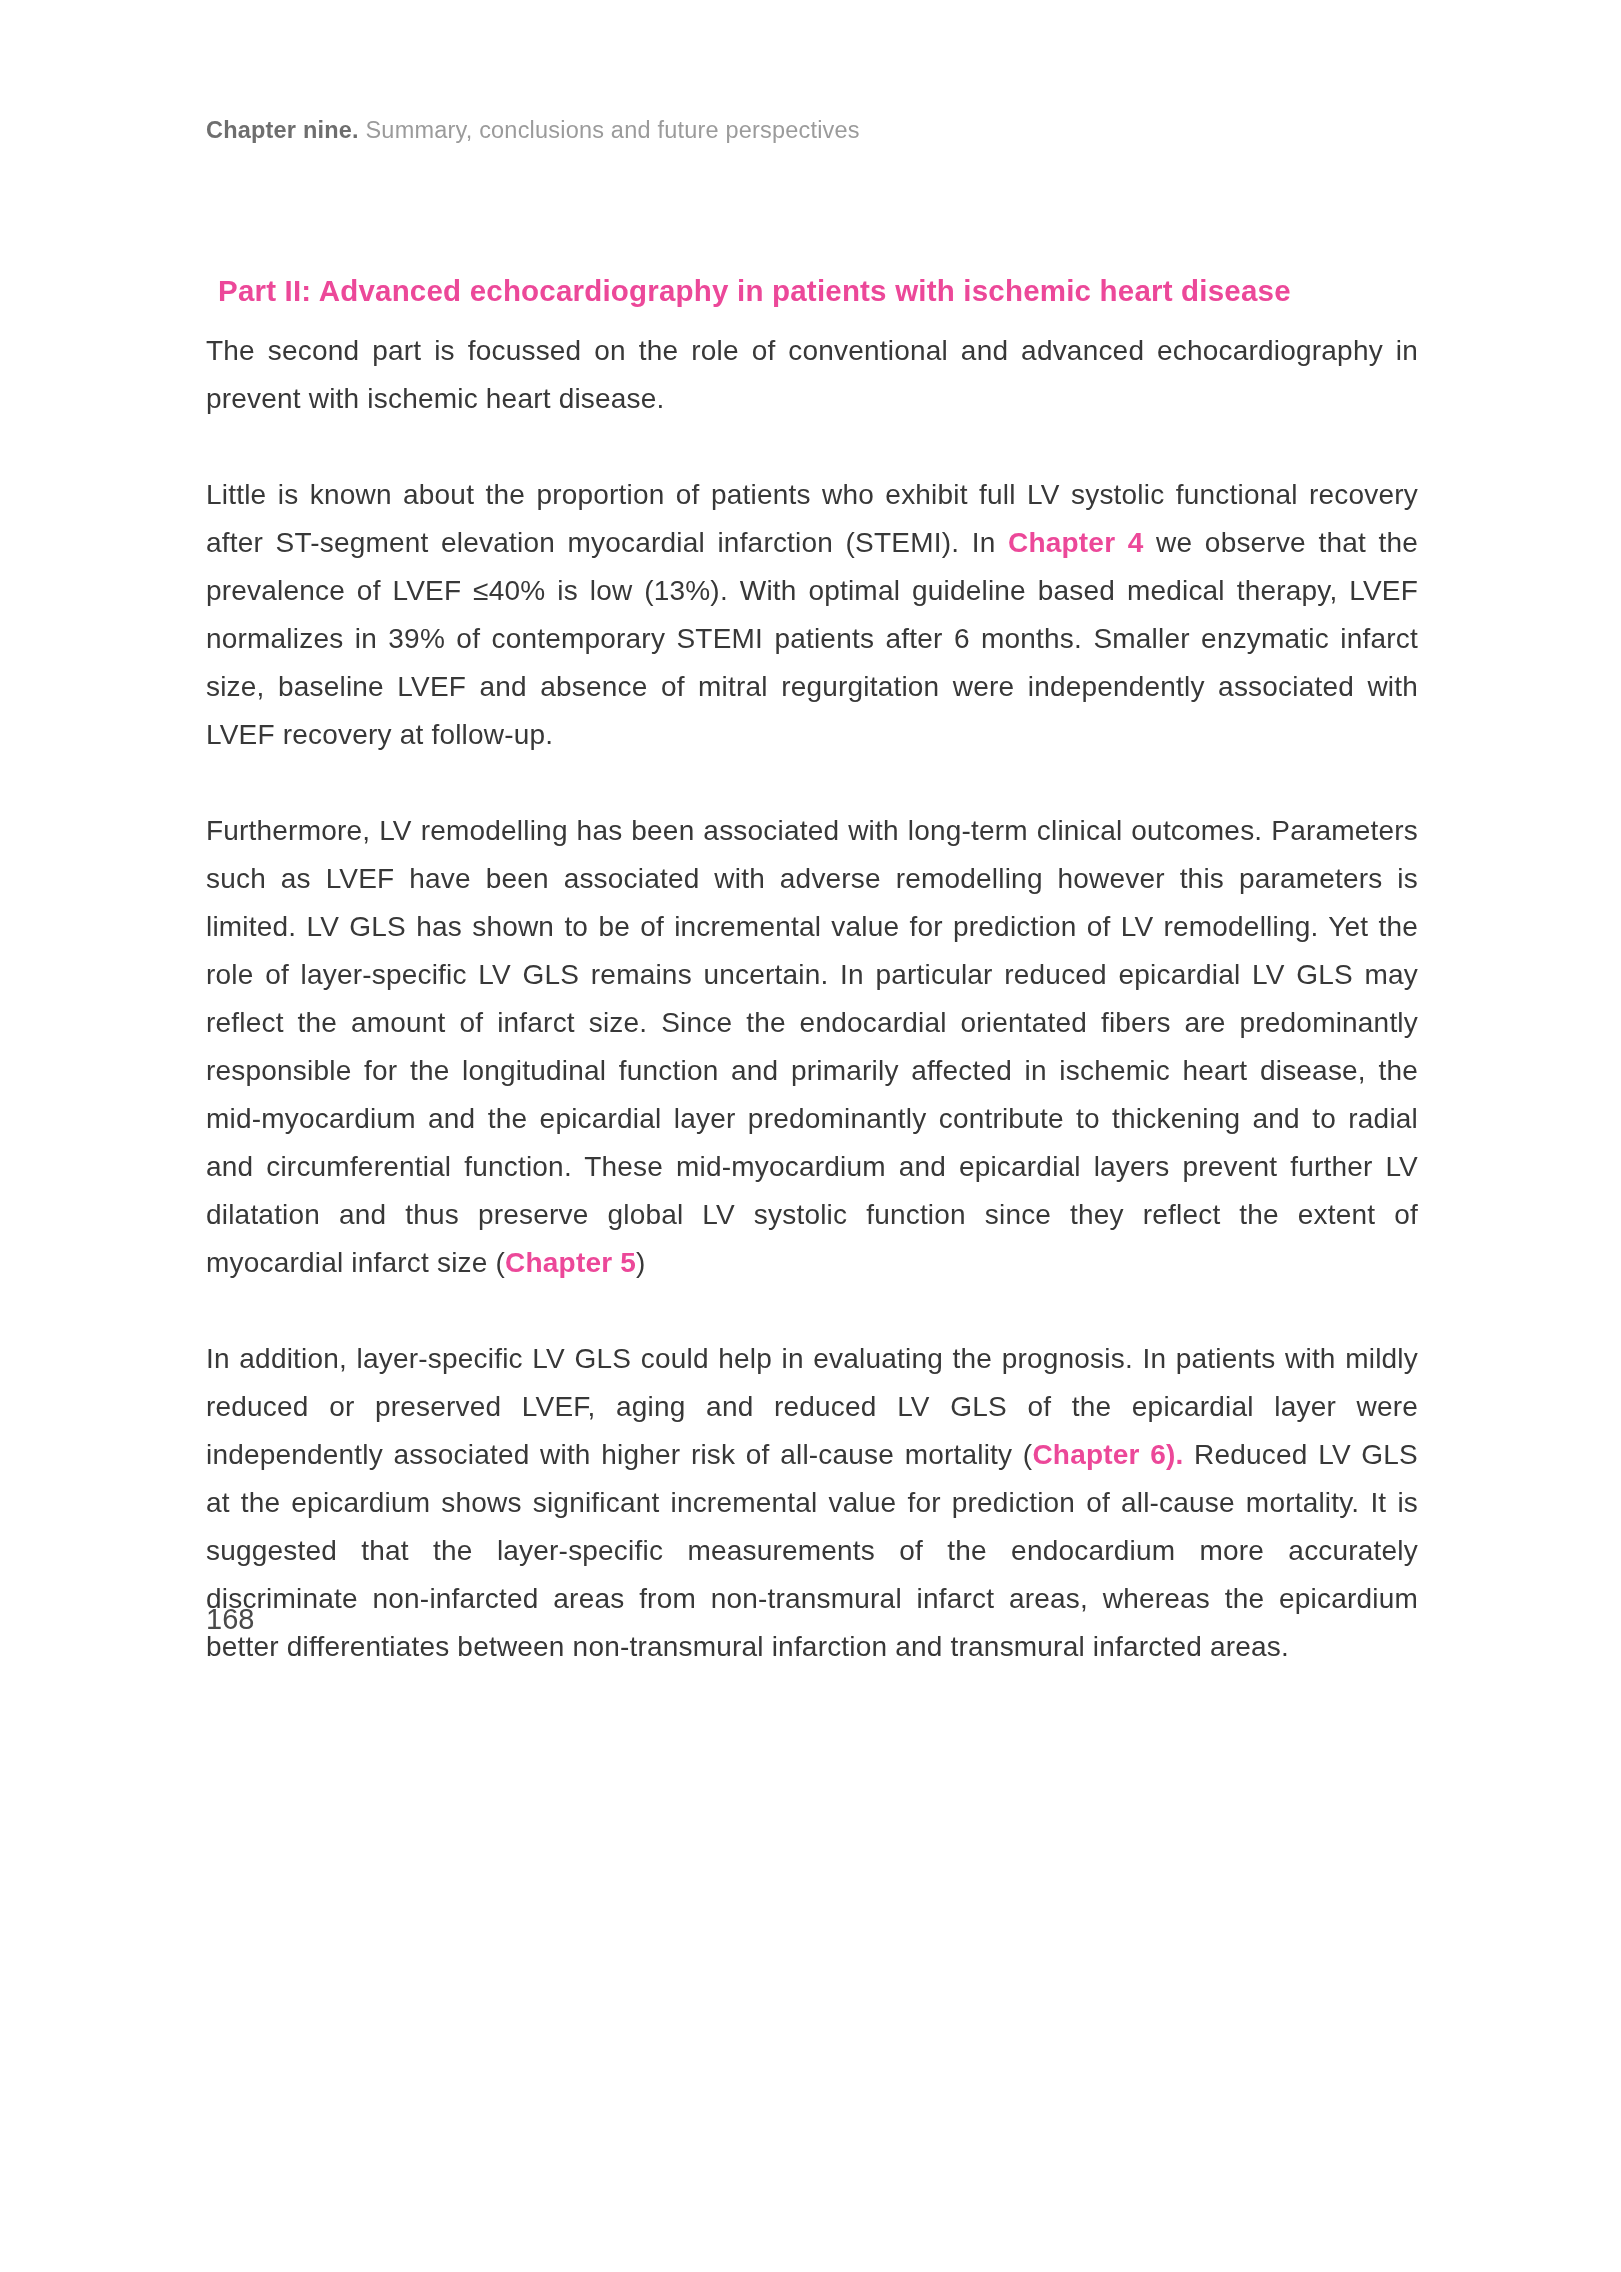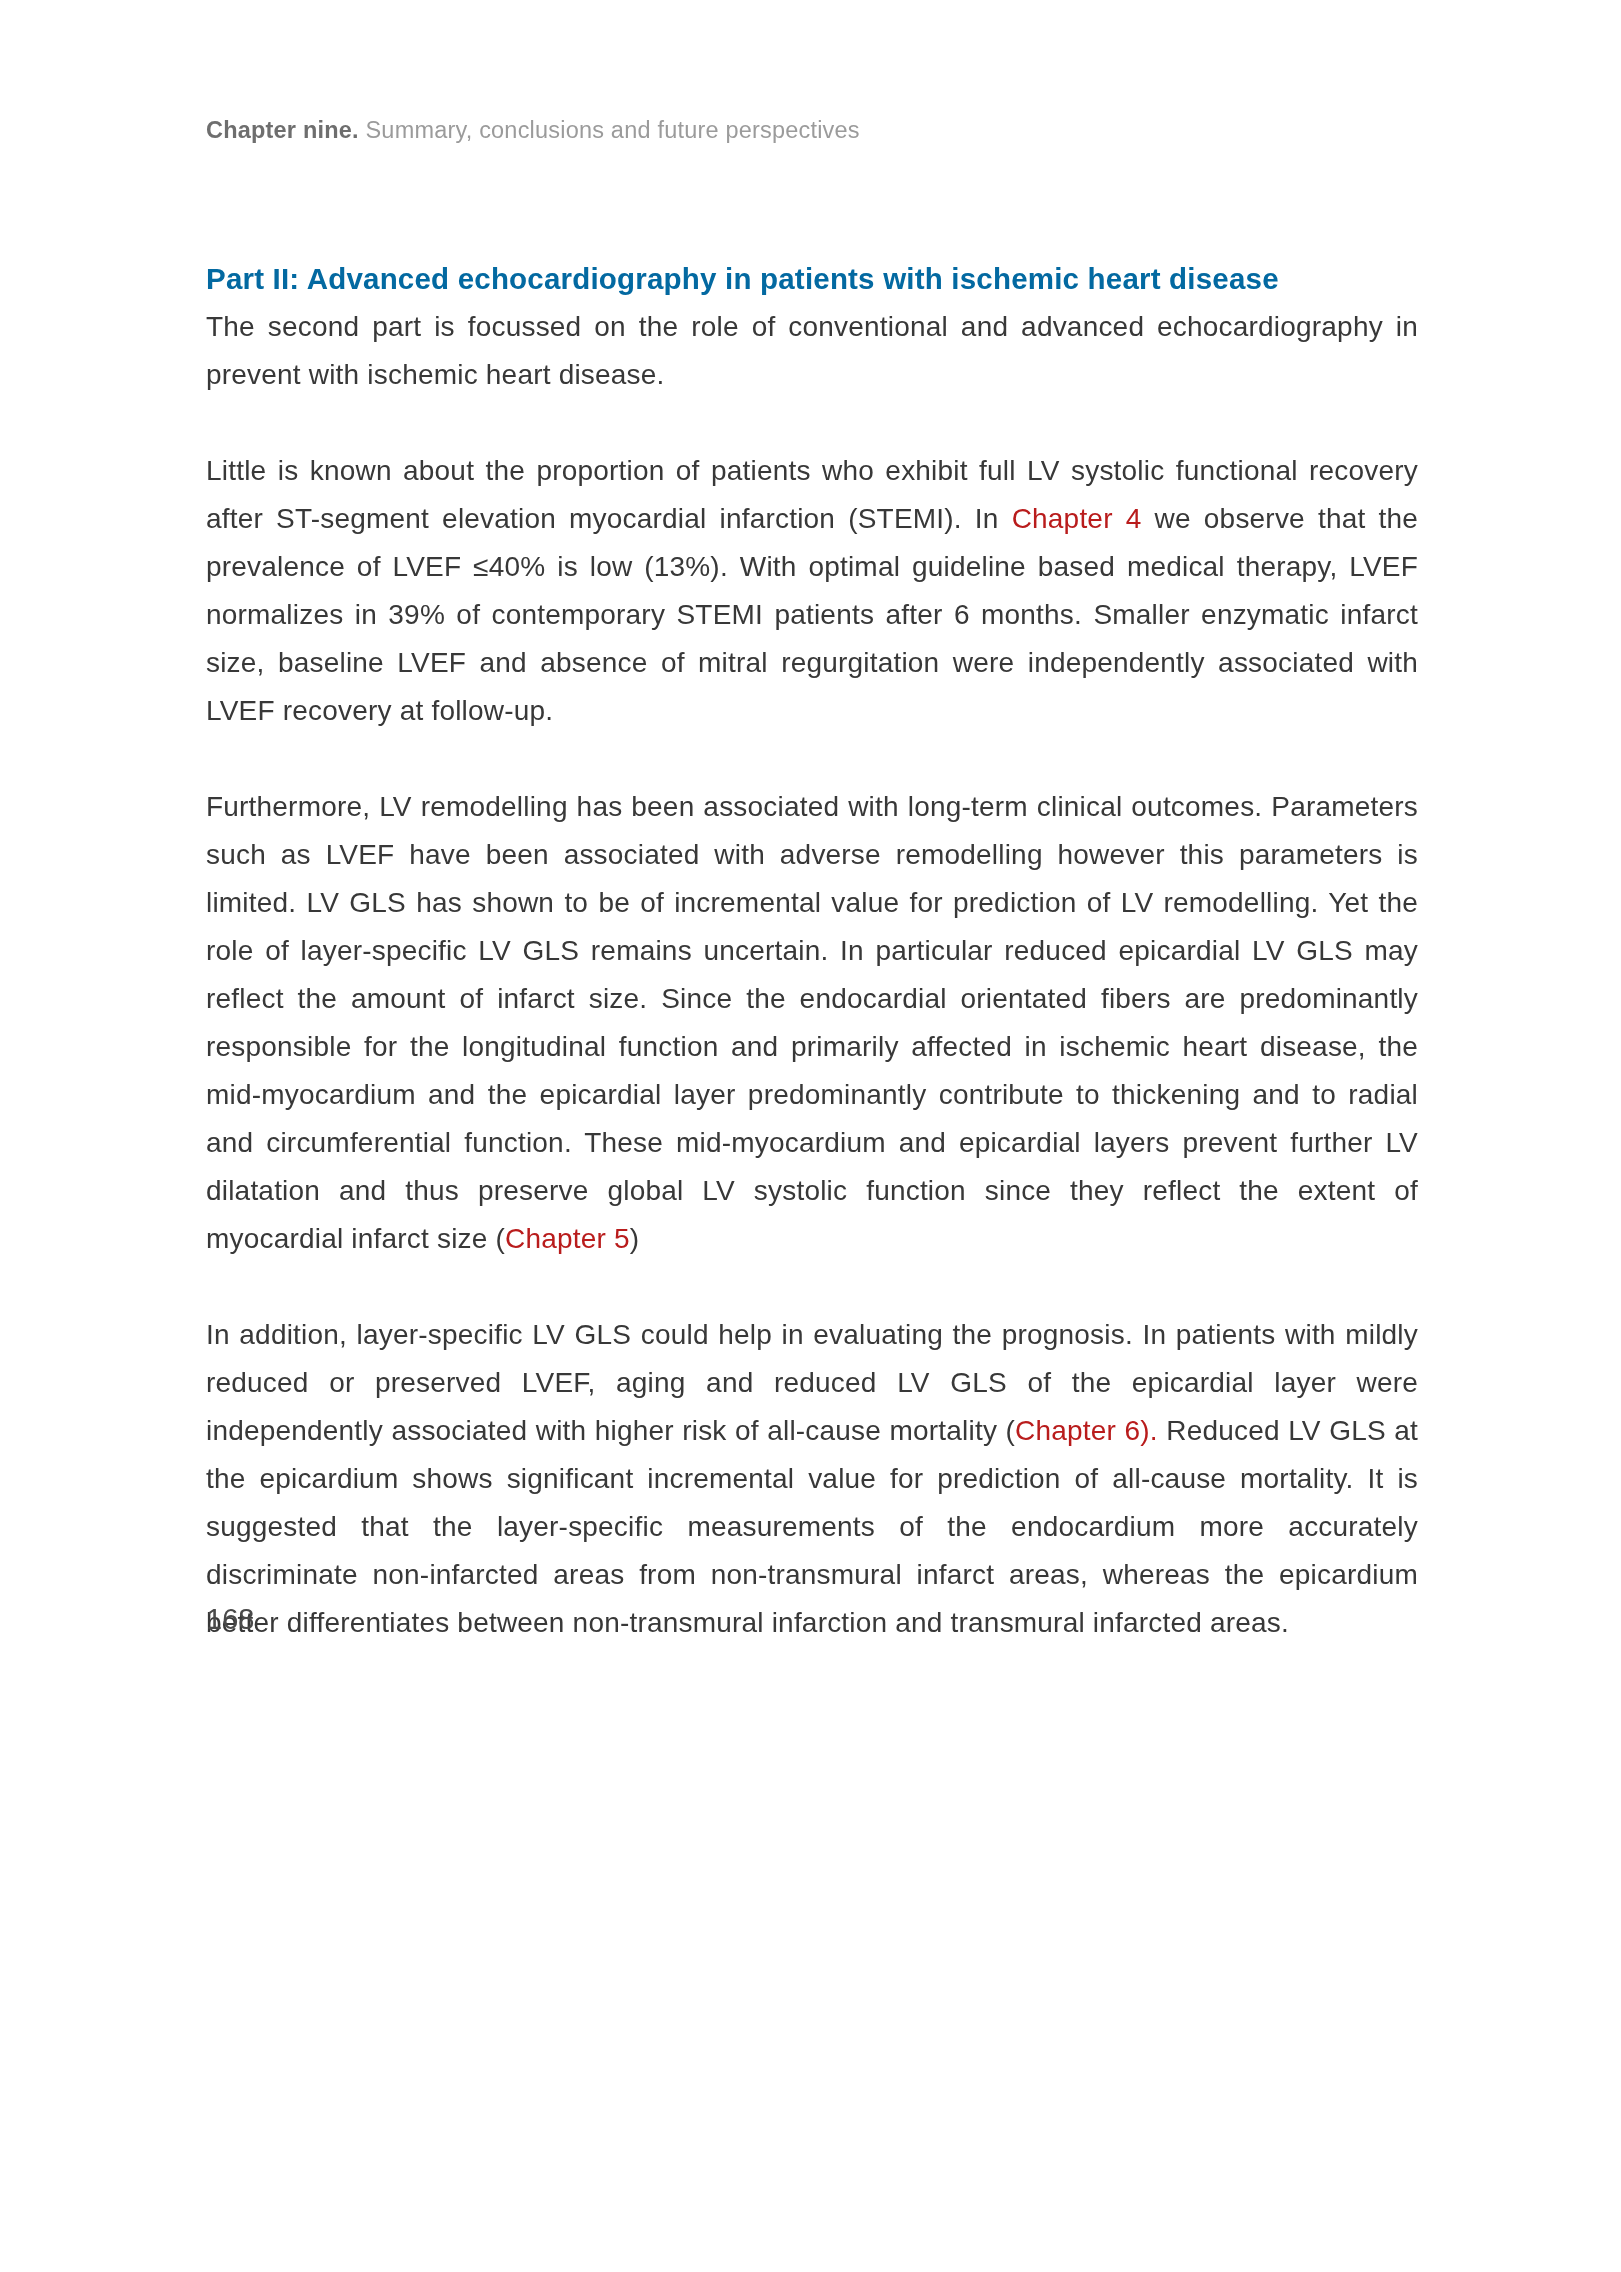--- a/index.html
+++ b/index.html
@@ -44,31 +44,31 @@
   .body-text p {
     margin: 0 0 48px 0;
   }
   .body-text p.after-heading {
     margin-top: 0;
   }
   .body-text p.last {
     margin-bottom: 0;
   }
   h2.section-heading {
-    margin: 0;
+    margin: 12px;
     font-size: 29.5px;
     line-height: 48px;
     font-weight: 700;
-    color: #0369a1;
+    color: #ec4899;
     text-align: left;
     letter-spacing: 0.2px;
   }
   .chapter-ref {
-    font-weight: 400;
-    color: #b91c1c;
+    font-weight: 700;
+    color: #ec4899;
   }
   .page-footer {
     position: absolute;
     left: 206px;
     bottom: 32px;
     font-size: 29px;
     color: #4a4a4a;
   }
 </style>
 </head>

